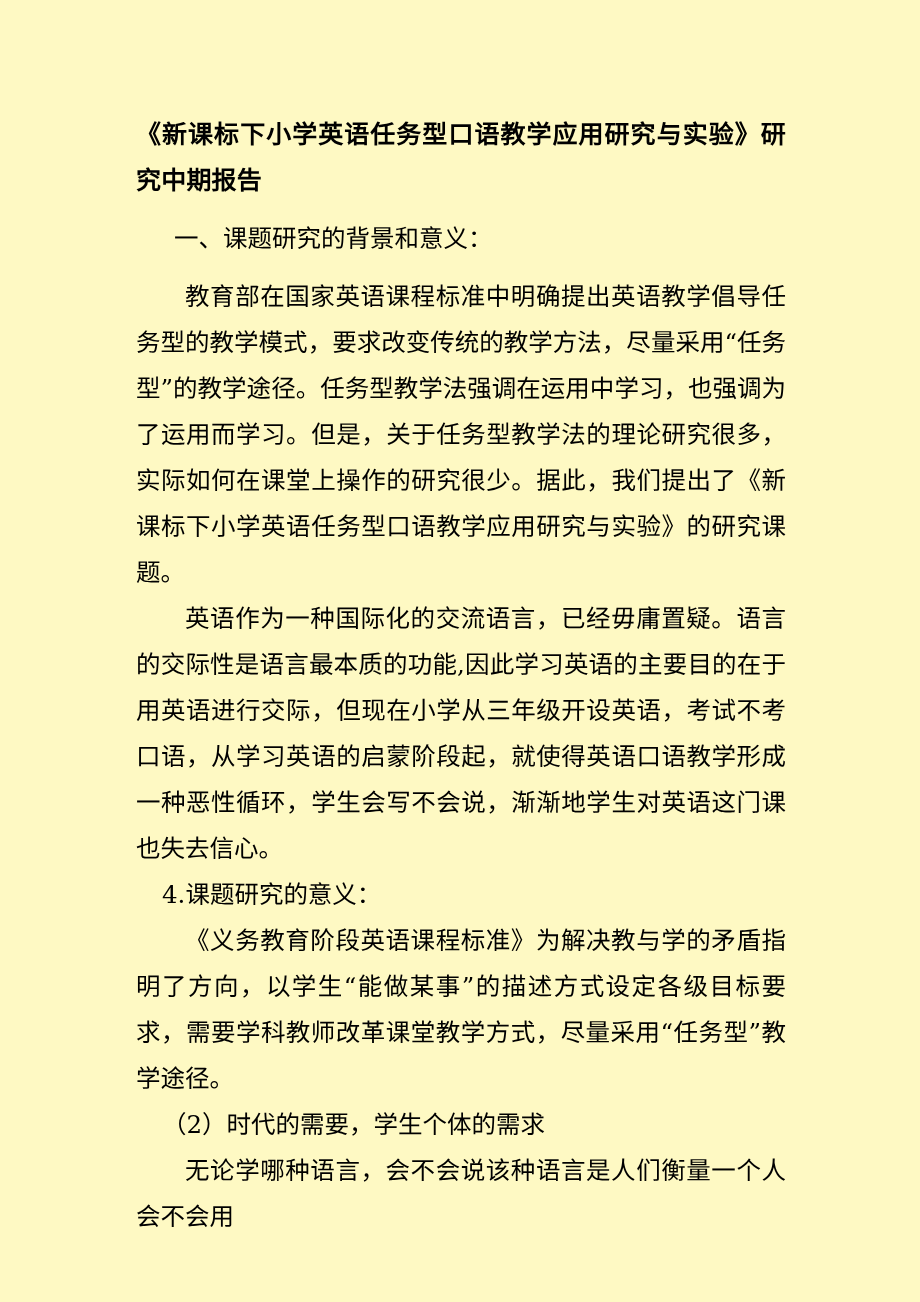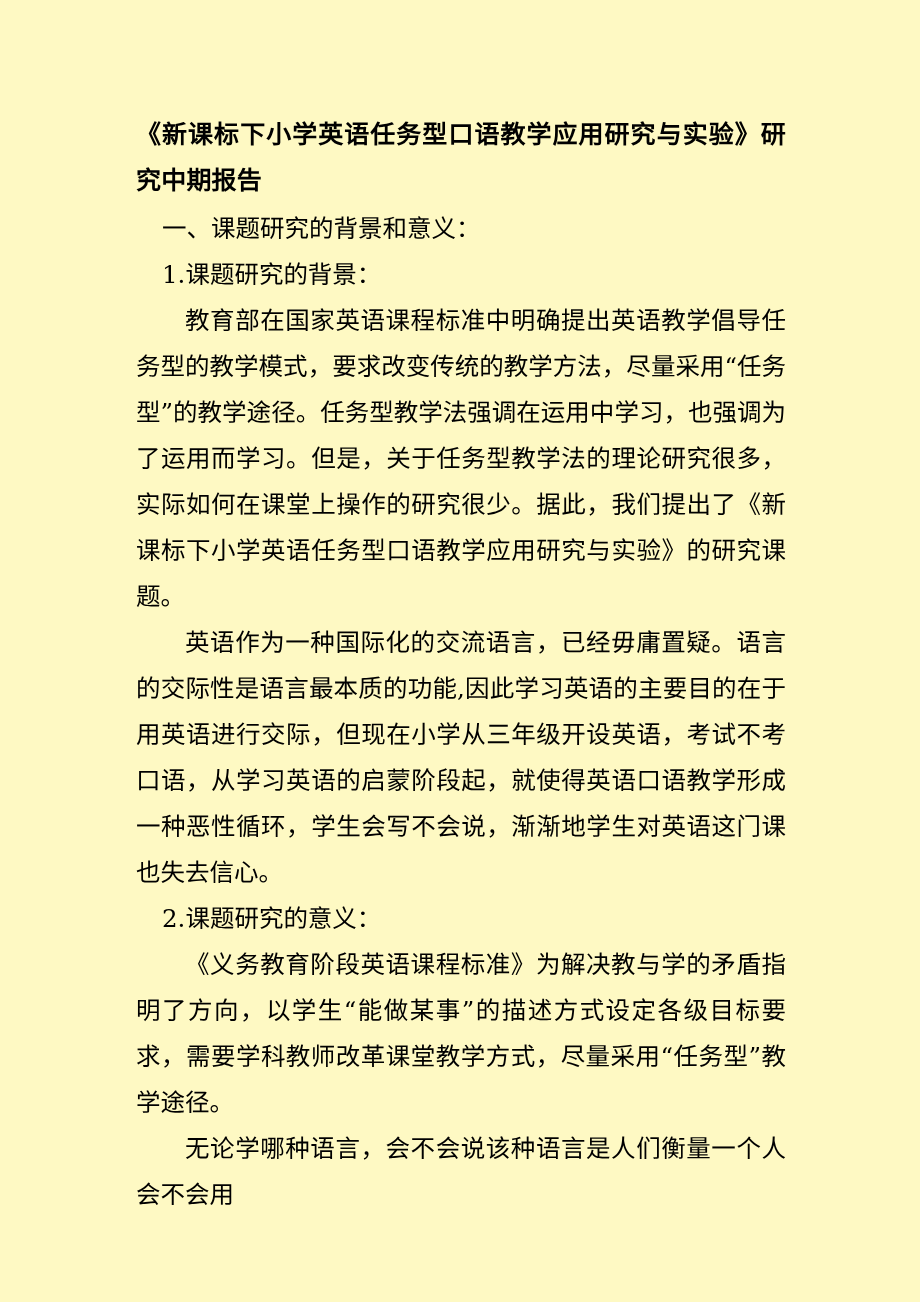--- a/index.html
+++ b/index.html
@@ -36,21 +36,21 @@
     letter-spacing: 0.2px;
     text-align: justify;
     text-justify: inter-ideograph;
     margin: 0 0 2px 0;
     text-indent: 0;
   }
   .section-heading {
     font-size: 24.5px;
     font-weight: normal;
     line-height: 46px;
-    margin: 0;
+    margin: 12px;
     text-indent: 26px;
     text-align: justify;
     text-justify: inter-ideograph;
   }
   .sub-heading {
     font-size: 24.5px;
     font-weight: normal;
     line-height: 46px;
     margin: 0;
     text-indent: 26px;
@@ -78,21 +78,21 @@
   }
 </style>
 </head>
 <body>
 
 <div class="page">
   <div class="content">
     <h1 class="doc-title">《新课标下小学英语任务型口语教学应用研究与实验》研究中期报告</h1>
     <div id="blocks">
         <p class="section-heading">一、课题研究的背景和意义：</p>
-        <p class="sub-heading">1.课题研究的背景：</p>
         <p class="body-par">教育部在国家英语课程标准中明确提出英语教学倡导任务型的教学模式，要求改变传统的教学方法，尽量采用“任务型”的教学途径。任务型教学法强调在运用中学习，也强调为了运用而学习。但是，关于任务型教学法的理论研究很多，实际如何在课堂上操作的研究很少。据此，我们提出了《新课标下小学英语任务型口语教学应用研究与实验》的研究课题。</p>
         <p class="body-par">英语作为一种国际化的交流语言，已经毋庸置疑。语言的交际性是语言最本质的功能,因此学习英语的主要目的在于用英语进行交际，但现在小学从三年级开设英语，考试不考口语，从学习英语的启蒙阶段起，就使得英语口语教学形成一种恶性循环，学生会写不会说，渐渐地学生对英语这门课也失去信心。</p>
-        <p class="sub-heading">2.课题研究的意义：</p>
+        <p class="sub-heading">4.课题研究的意义：</p>
         <p class="body-par">《义务教育阶段英语课程标准》为解决教与学的矛盾指明了方向，以学生“能做某事”的描述方式设定各级目标要求，需要学科教师改革课堂教学方式，尽量采用“任务型”教学途径。</p>
+        <p class="sub-item">（2）时代的需要，学生个体的需求</p>
         <p class="body-par">无论学哪种语言，会不会说该种语言是人们衡量一个人会不会用</p>
       </div>
   </div>
 </div>
 
 </body></html>

